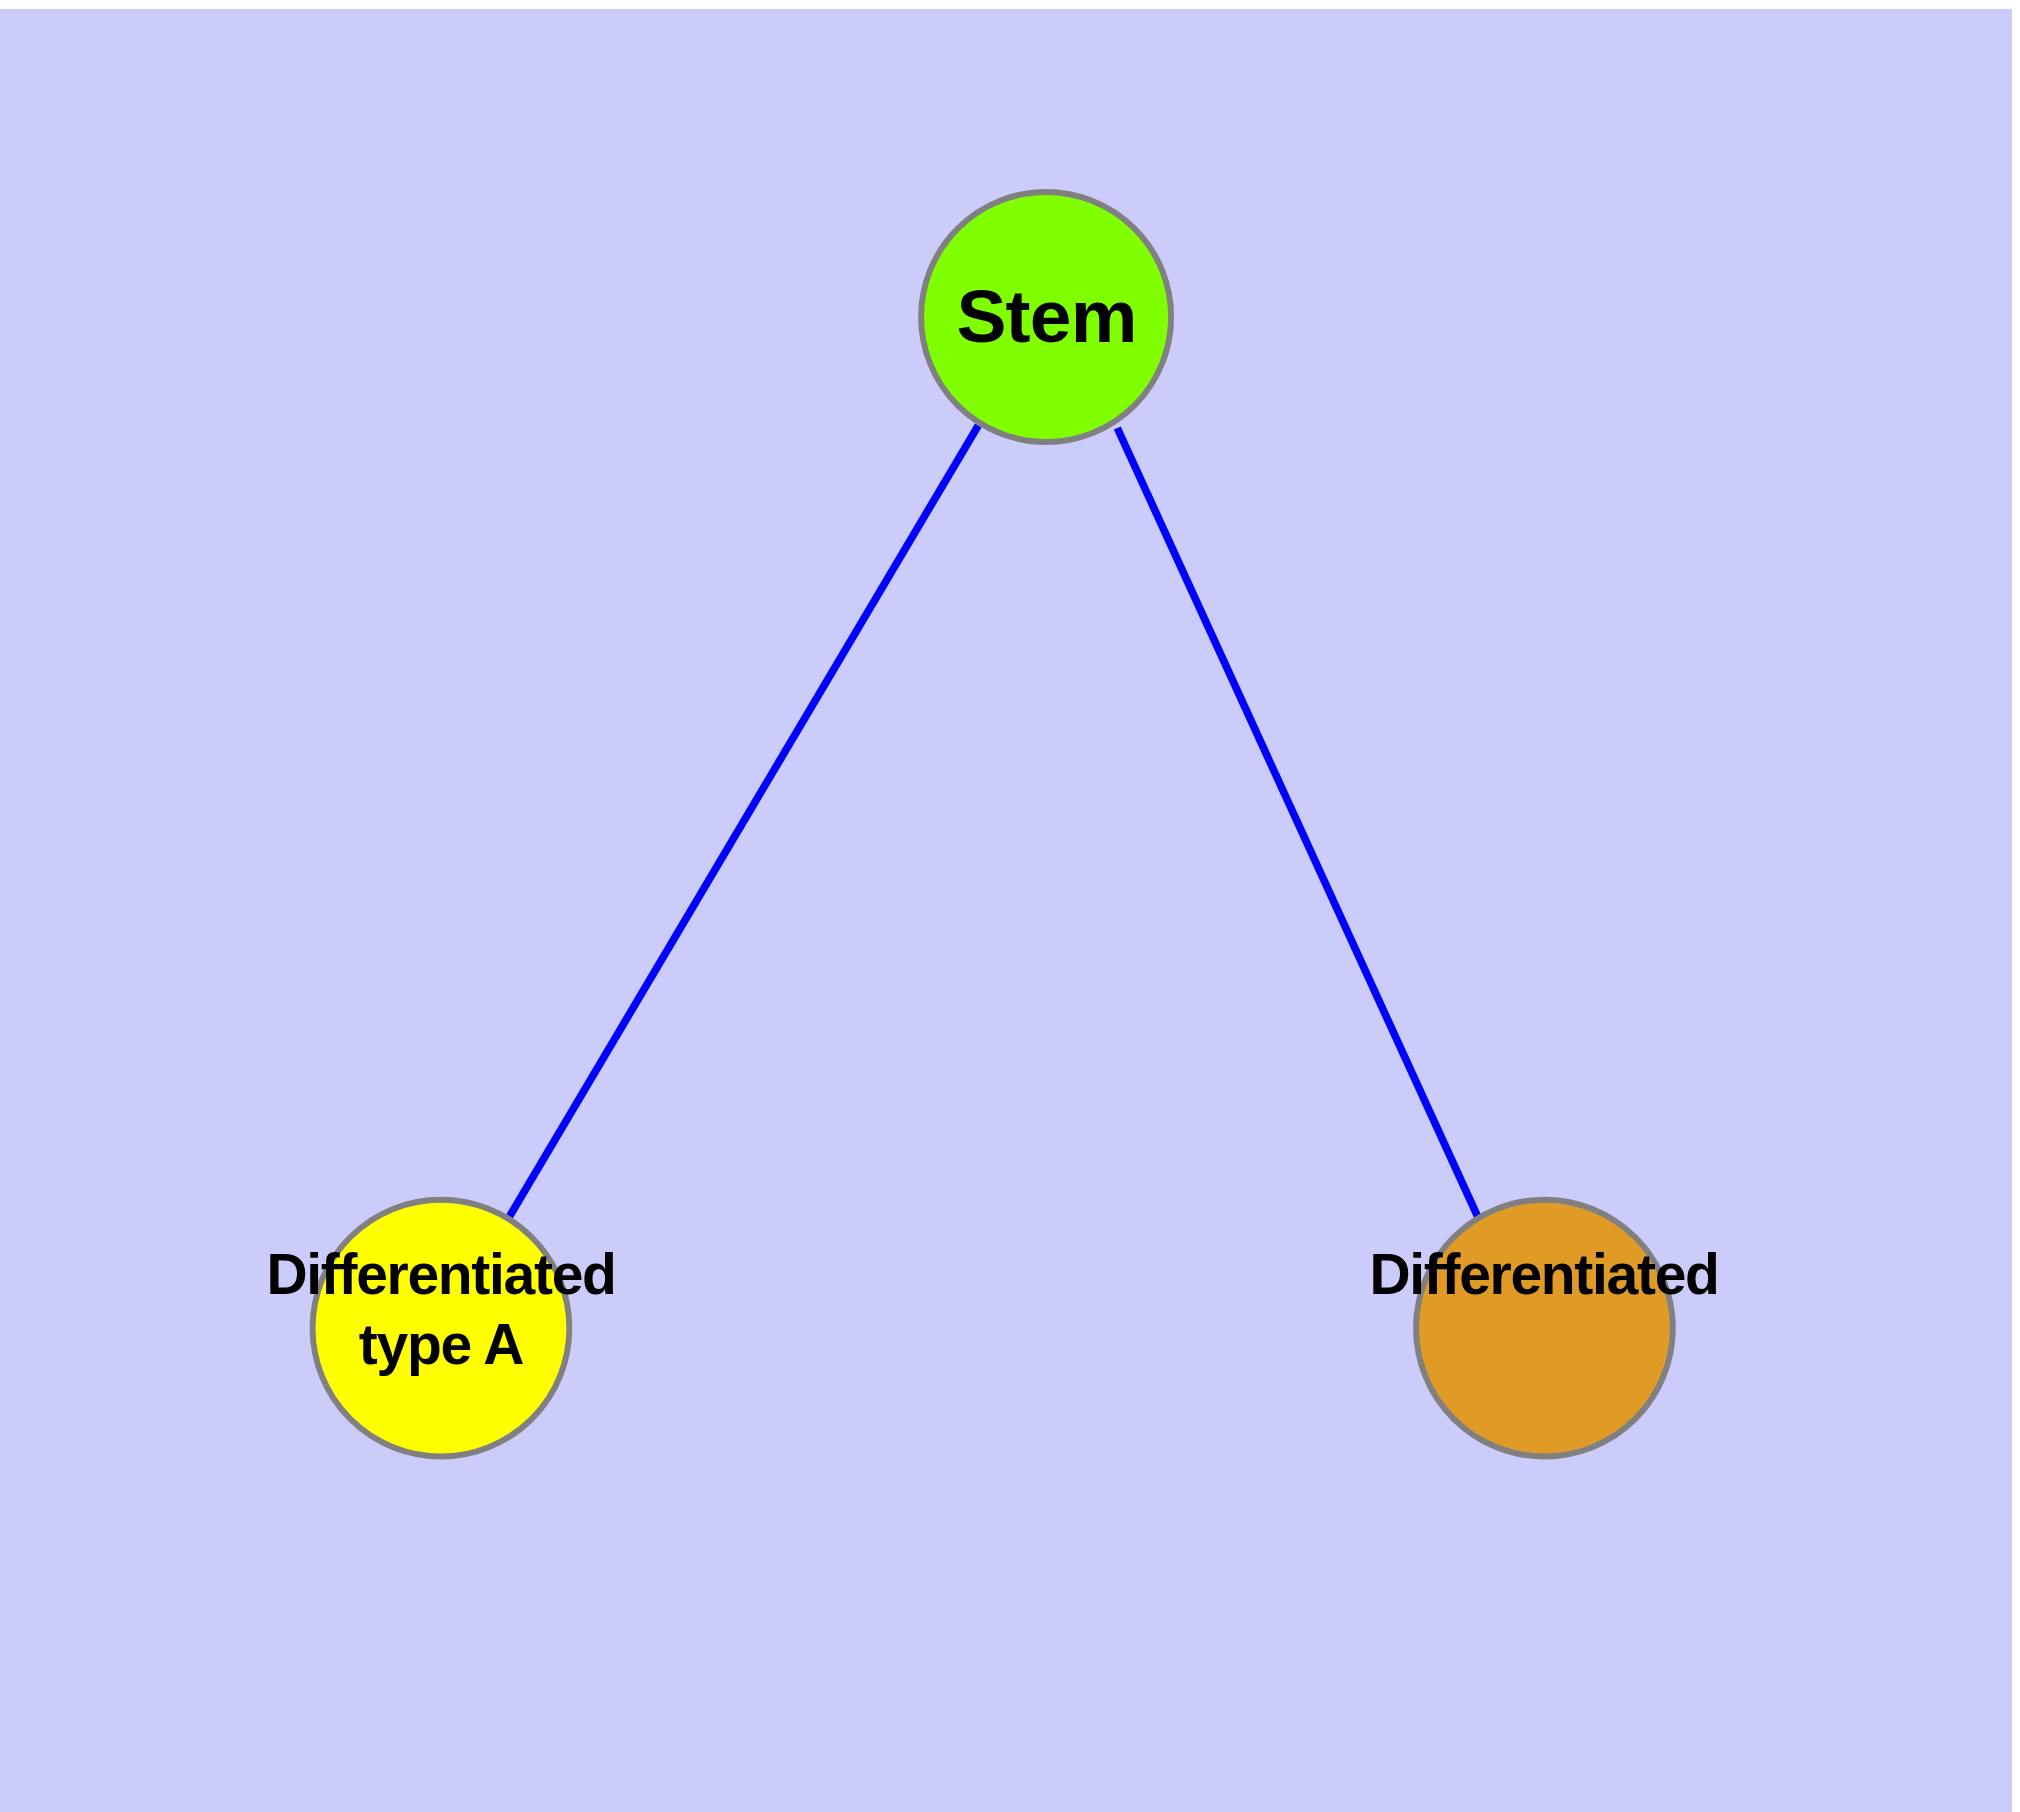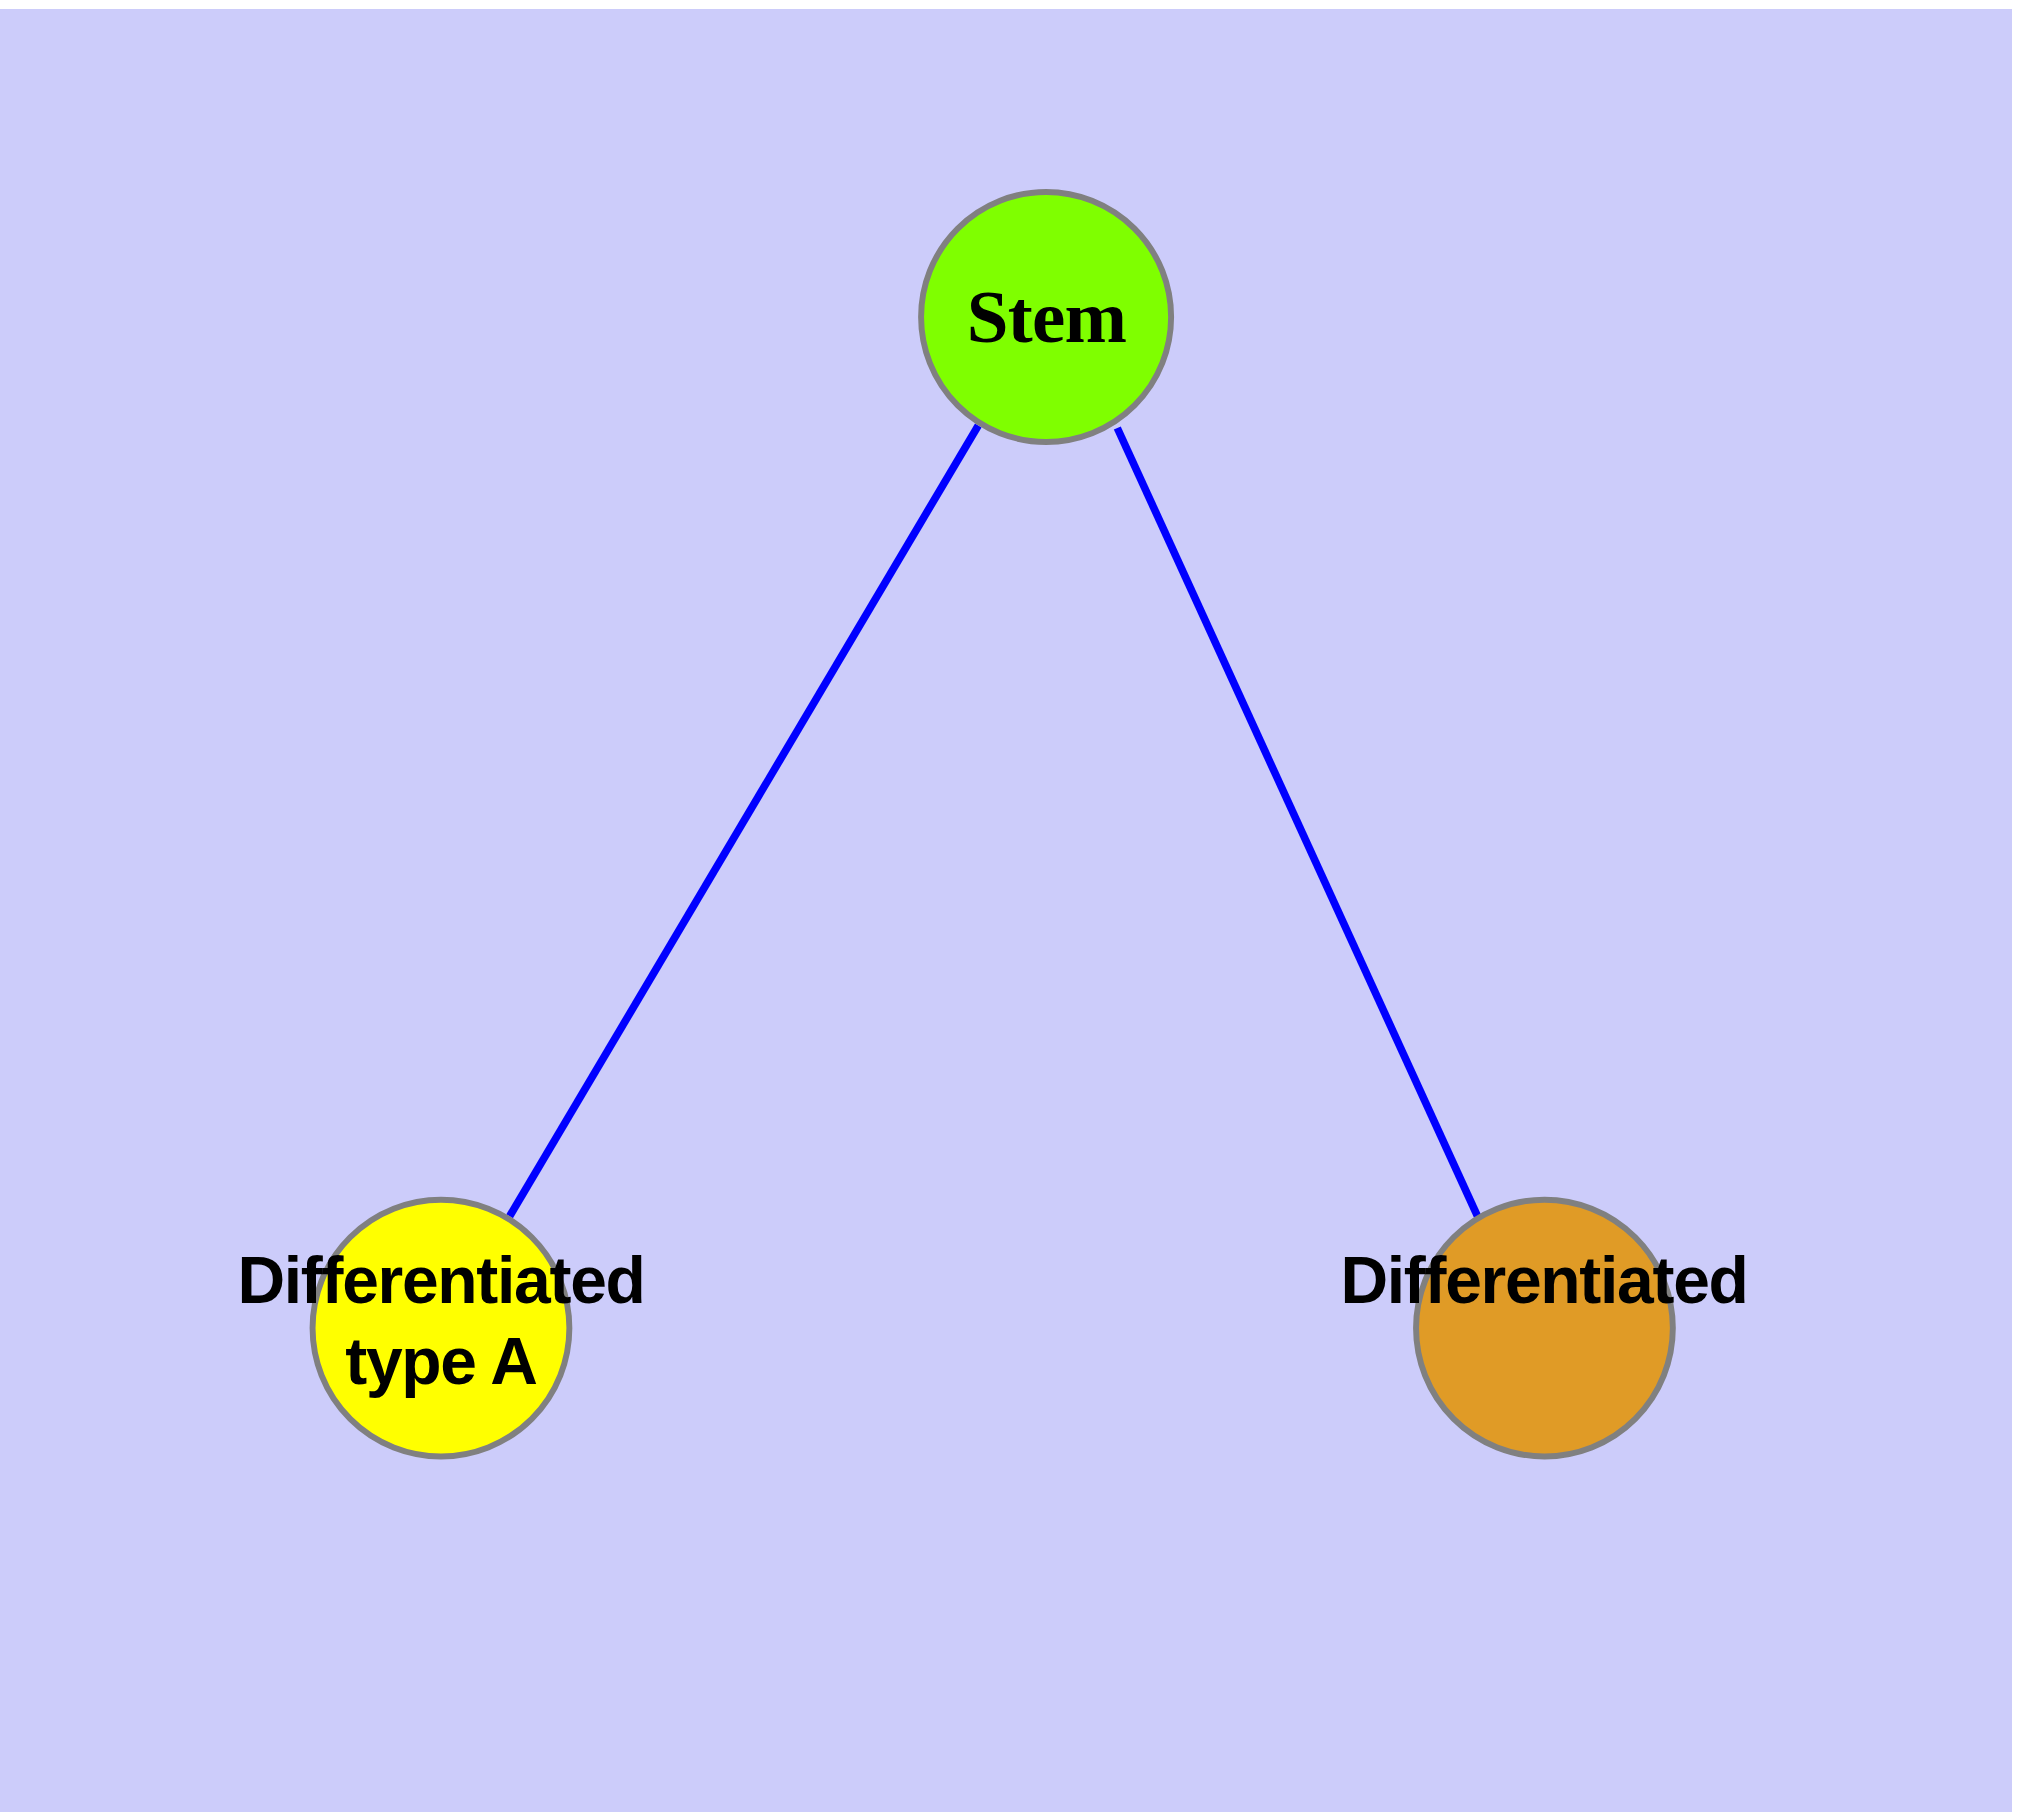--- a/index.html
+++ b/index.html
@@ -38,24 +38,23 @@
     color: #000000;
     font-weight: bold;
     line-height: 1.22;
     white-space: nowrap;
     pointer-events: none;
     -webkit-font-smoothing: antialiased;
   }
   .node-label.stem {
     font-size: 75px;
     letter-spacing: -0.8px;
-    font-family: Liberation Serif, serif;
   }
   .node-label.child {
-    font-size: 66px;
+    font-size: 57px;
     letter-spacing: -1.3px;
   }
 </style>
 </head>
 <body>
 
 <div id="canvas">
 
   <div id="plot-area" style="background: rgb(204, 204, 250);"></div>
 

